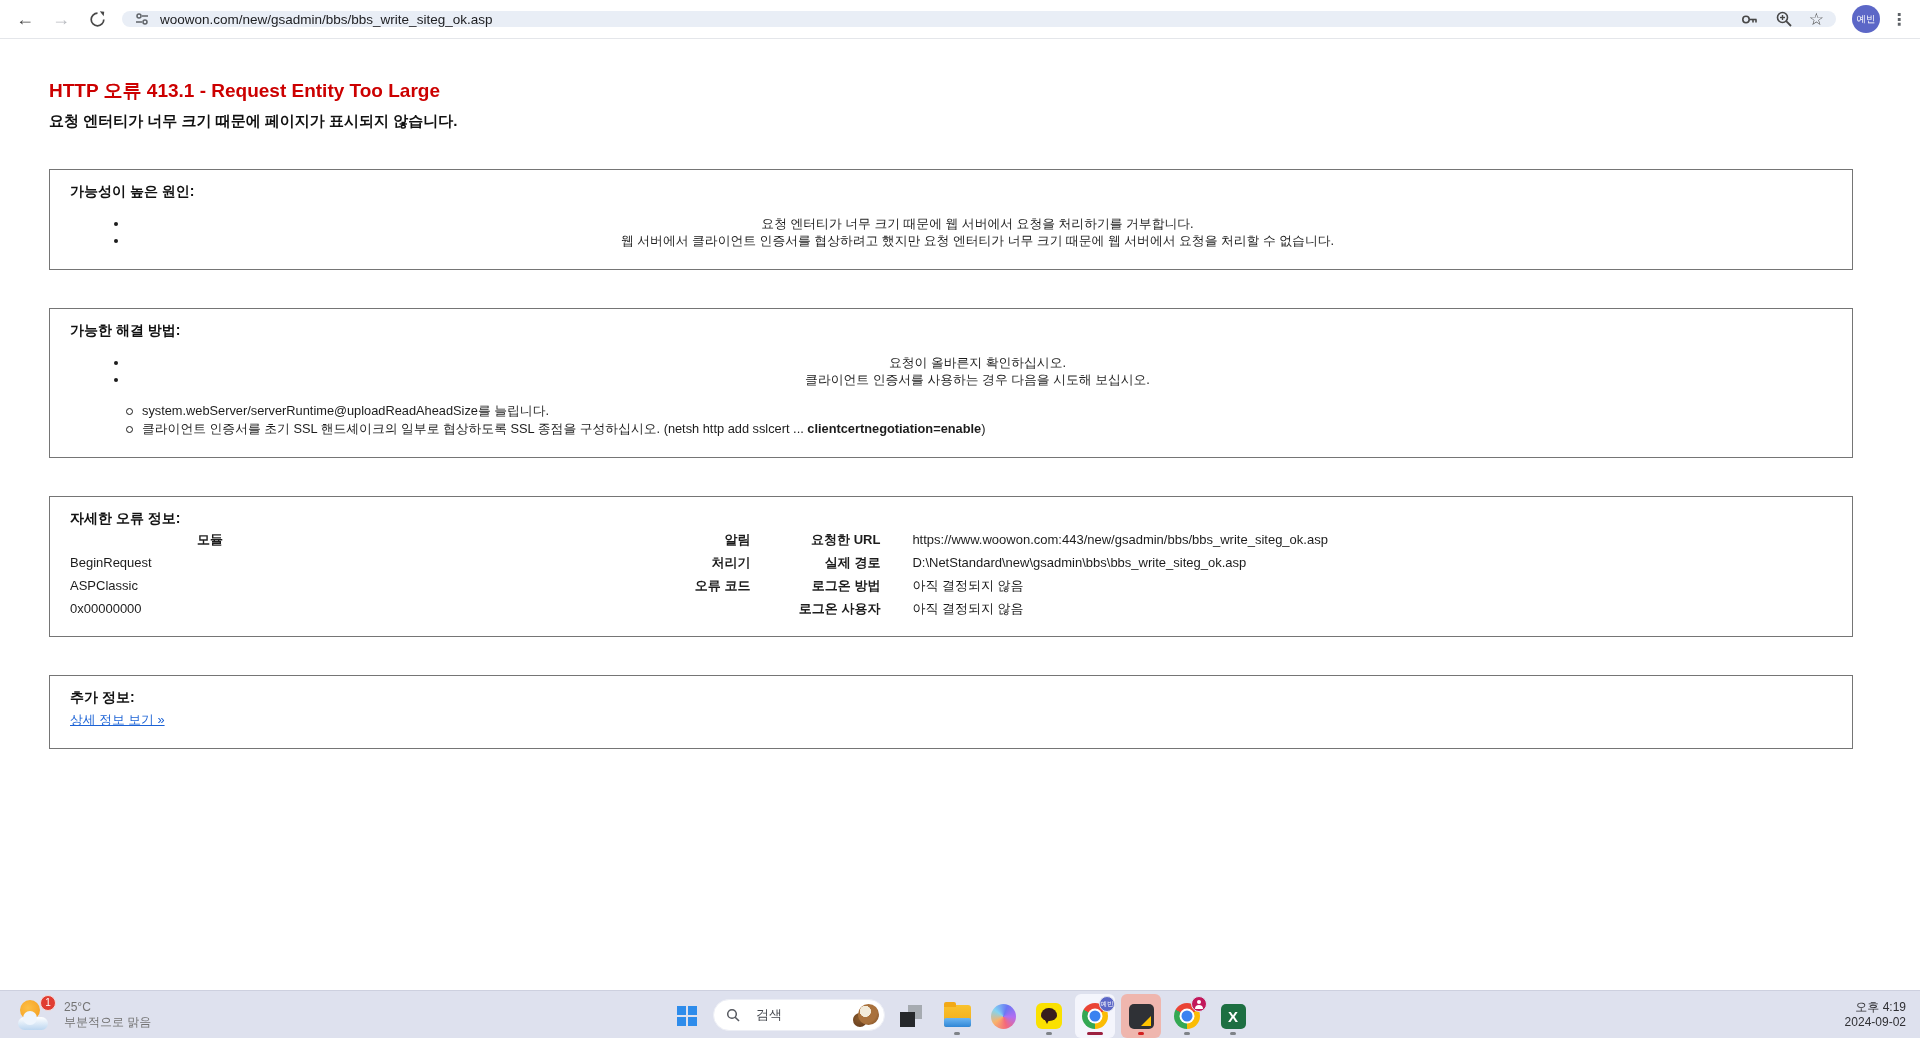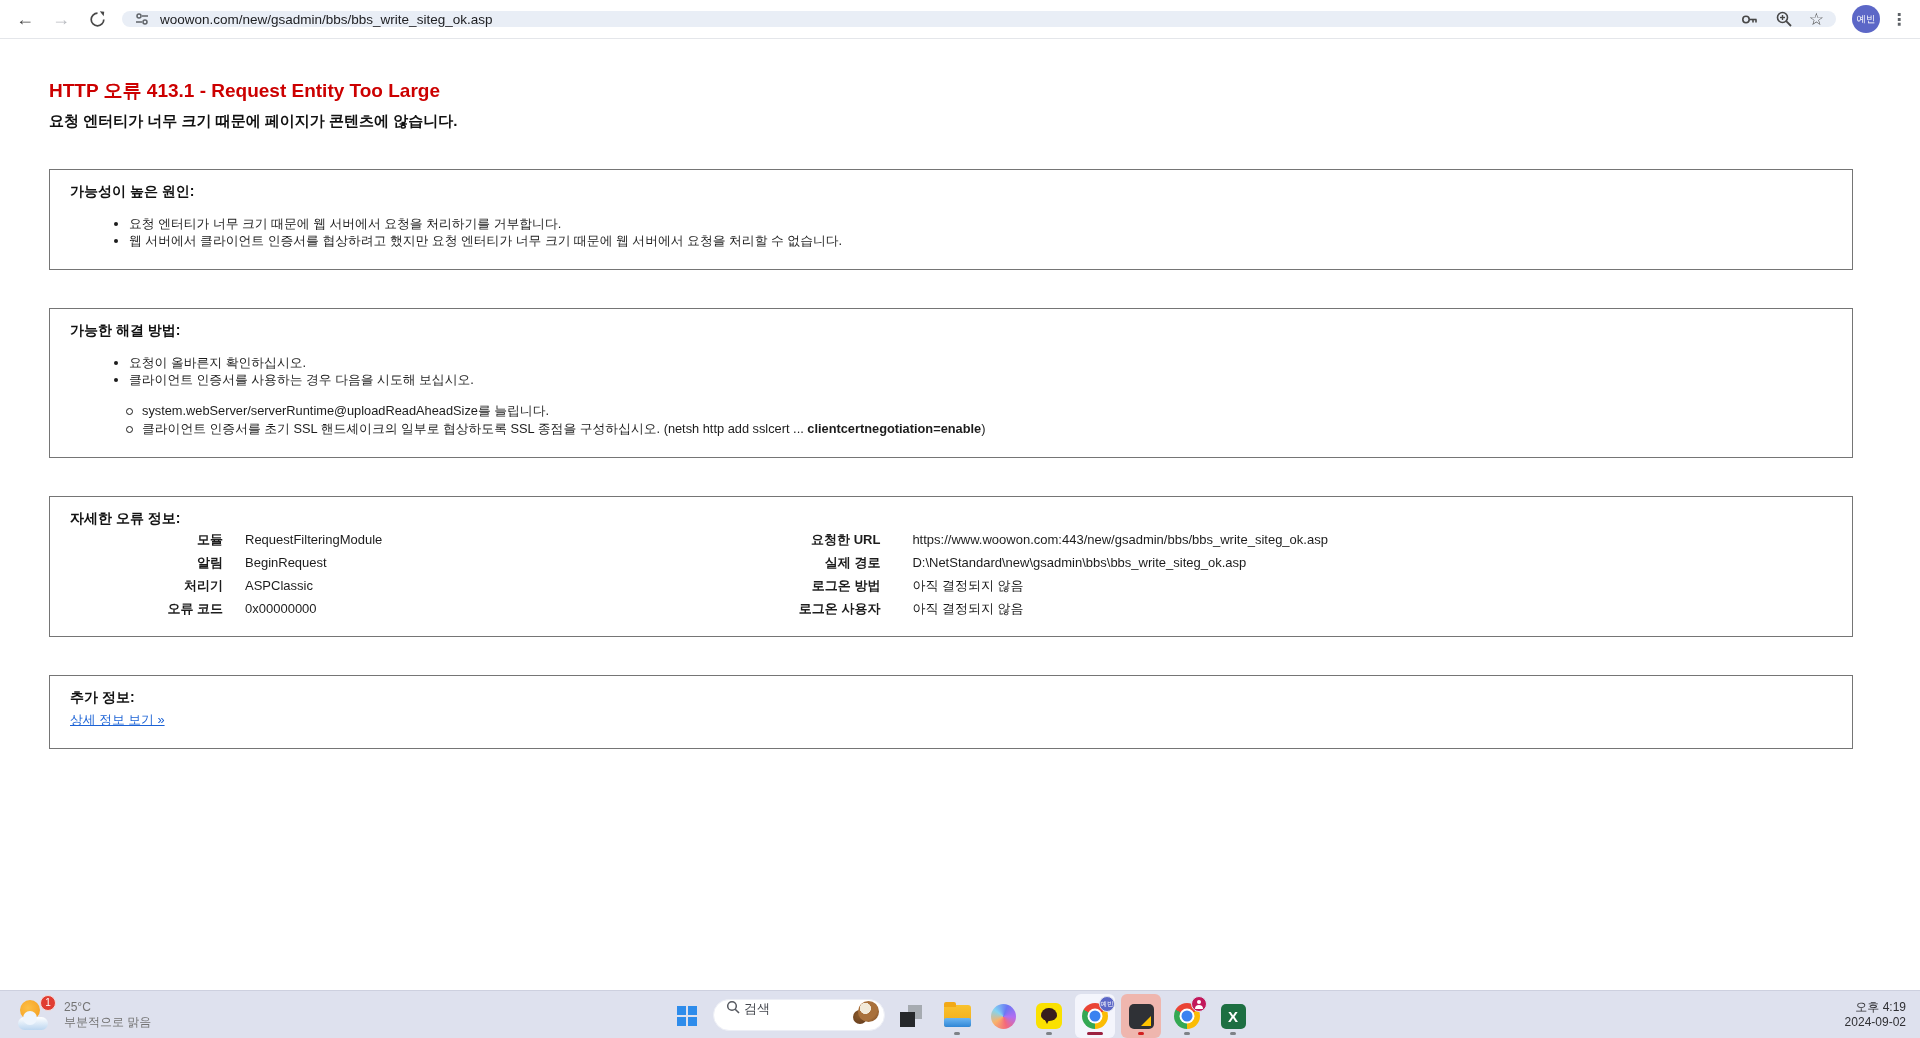--- a/index.html
+++ b/index.html
@@ -26,21 +26,21 @@
     font-weight:bold; letter-spacing:0; }
 
   
   .content { padding:40px 67px 0 49px; }
   .err-title { font-size:19px; font-weight:bold; color:#cc0000; line-height:1.25; }
   .err-subtitle { font-size:15px; font-weight:bold; color:#111; margin-top:9px; }
   .box { border:1px solid #757575; background:#fff; margin-top:38px; padding:13px 26px 19px 20px; }
   .box-heading { font-size:14px; font-weight:bold; color:#111; }
   ul.blist { list-style:none; margin-top:14px; padding-left:42px; }
   ul.blist > li { position:relative; padding-left:17px; font-size:12.8px; color:#1c1c1c;
-    line-height:17.5px; }
+    line-height:17.5px;text-align:center; }
   ul.blist > li::before { content:""; position:absolute; left:2px; top:7px; width:4px; height:4px;
     border-radius:50%; background:#1c1c1c; }
   ul.sublist { list-style:none; margin-top:13px; padding-left:55px; }
   ul.sublist > li { position:relative; padding-left:17px; font-size:12.8px; color:#1c1c1c;
     line-height:18px; }
   ul.sublist > li::before { content:""; position:absolute; left:1px; top:6px; width:5px; height:5px;
     border-radius:50%; border:1px solid #1c1c1c; background:#fff; }
   .bold-seg { font-weight:bold; }
 
   .details-flex { display:flex; margin-top:3px; }
@@ -82,21 +82,21 @@
     height:3px; border-radius:2px; background:#7e8287; }
   .run-dot.red { background:#d21f1f; }
   .run-bar { position:absolute; bottom:3px; left:50%; transform:translateX(-50%); width:16px;
     height:3px; border-radius:2px; background:#9c2140; }
 
   .win-logo { width:20px; height:20px; display:grid; grid-template-columns:9px 9px;
     grid-template-rows:9px 9px; gap:2px; }
   .win-logo span { background:#2e8ceb; }
 
   .search-pill { width:172px; height:32px; background:#ffffff; border-radius:16px; display:flex;
-    padding:0 5px 0 12px; gap:4px; cursor:pointer; border:1px solid #eceef5; }
+    align-items:center; padding:0 5px 0 12px; gap:16px; cursor:pointer; border:1px solid #eceef5; }
   .search-pill .q-label { flex:1; font-size:13px; color:#45484f; }
   .coconut { position:relative; width:26px; height:24px; }
   .coco-a { position:absolute; right:0; top:1px; width:21px; height:21px; border-radius:50%;
     background:radial-gradient(circle at 35% 35%, #f2ead9 0 28%, #a9713c 30% 60%, #6b3f1d 100%); }
   .coco-b { position:absolute; left:0; bottom:0; width:14px; height:14px; border-radius:50%;
     background:radial-gradient(circle at 40% 40%, #8a5a2b, #5d361a); }
 
   .tv-icon { position:relative; width:24px; height:24px; }
   .tv-back { position:absolute; right:1px; top:1px; width:14px; height:14px; background:#a6abb1; }
   .tv-front { position:absolute; left:1px; bottom:1px; width:15px; height:15px; background:#26282b; }
@@ -198,21 +198,21 @@
   </div>
 
   <div class="avatar">
     <span>예빈</span>
   </div>
   <div class="kebab">⋮</div>
 </div>
 
 <div class="content">
   <div class="err-title">HTTP 오류 413.1 - Request Entity Too Large</div>
-  <div class="err-subtitle">요청 엔터티가 너무 크기 때문에 페이지가 콘텐츠에 않습니다.</div>
+  <div class="err-subtitle">요청 엔터티가 너무 크기 때문에 페이지가 표시되지 않습니다.</div>
 
   <div class="box">
     <div class="box-heading">가능성이 높은 원인:</div>
     <ul class="blist">
       <li>요청 엔터티가 너무 크기 때문에 웹 서버에서 요청을 처리하기를 거부합니다.</li>
       <li>웹 서버에서 클라이언트 인증서를 협상하려고 했지만 요청 엔터티가 너무 크기 때문에 웹 서버에서 요청을 처리할 수 없습니다.</li>
     </ul>
   </div>
 
   <div class="box">
@@ -225,21 +225,20 @@
       <li>system.webServer/serverRuntime@uploadReadAheadSize를 늘립니다.</li>
       <li><span>클라이언트 인증서를 초기 SSL 핸드셰이크의 일부로 협상하도록 SSL 종점을 구성하십시오. (netsh http add sslcert ... </span><span class="bold-seg">clientcertnegotiation=enable</span><span>)</span></li>
     </ul>
   </div>
 
   <div class="box">
     <div class="box-heading">자세한 오류 정보:</div>
     <div class="details-flex">
       <div class="dg dg-left">
         <div class="dg-label">모듈</div>
-        <div class="dg-value">RequestFilteringModule</div>
         <div class="dg-label">알림</div>
         <div class="dg-value">BeginRequest</div>
         <div class="dg-label">처리기</div>
         <div class="dg-value">ASPClassic</div>
         <div class="dg-label">오류 코드</div>
         <div class="dg-value">0x00000000</div>
       </div>
       <div class="dg dg-right">
         <div class="dg-label">요청한 URL</div>
         <div class="dg-value">https://www.woowon.com:443/new/gsadmin/bbs/bbs_write_siteg_ok.asp</div>

